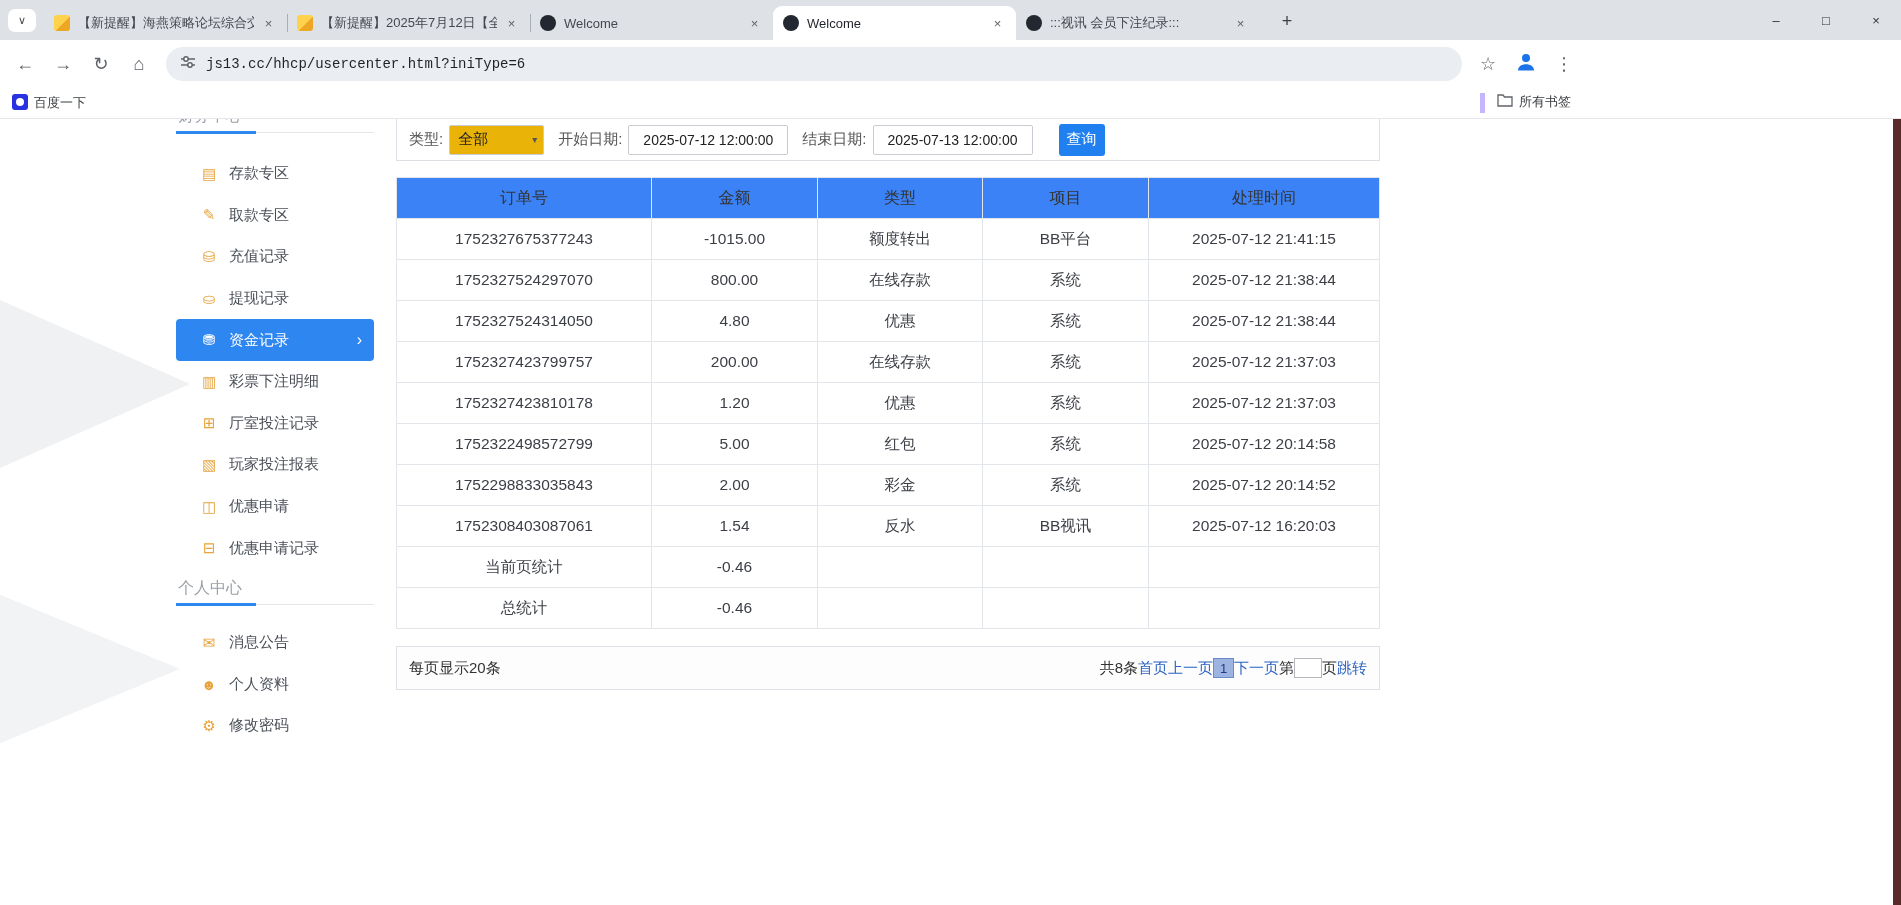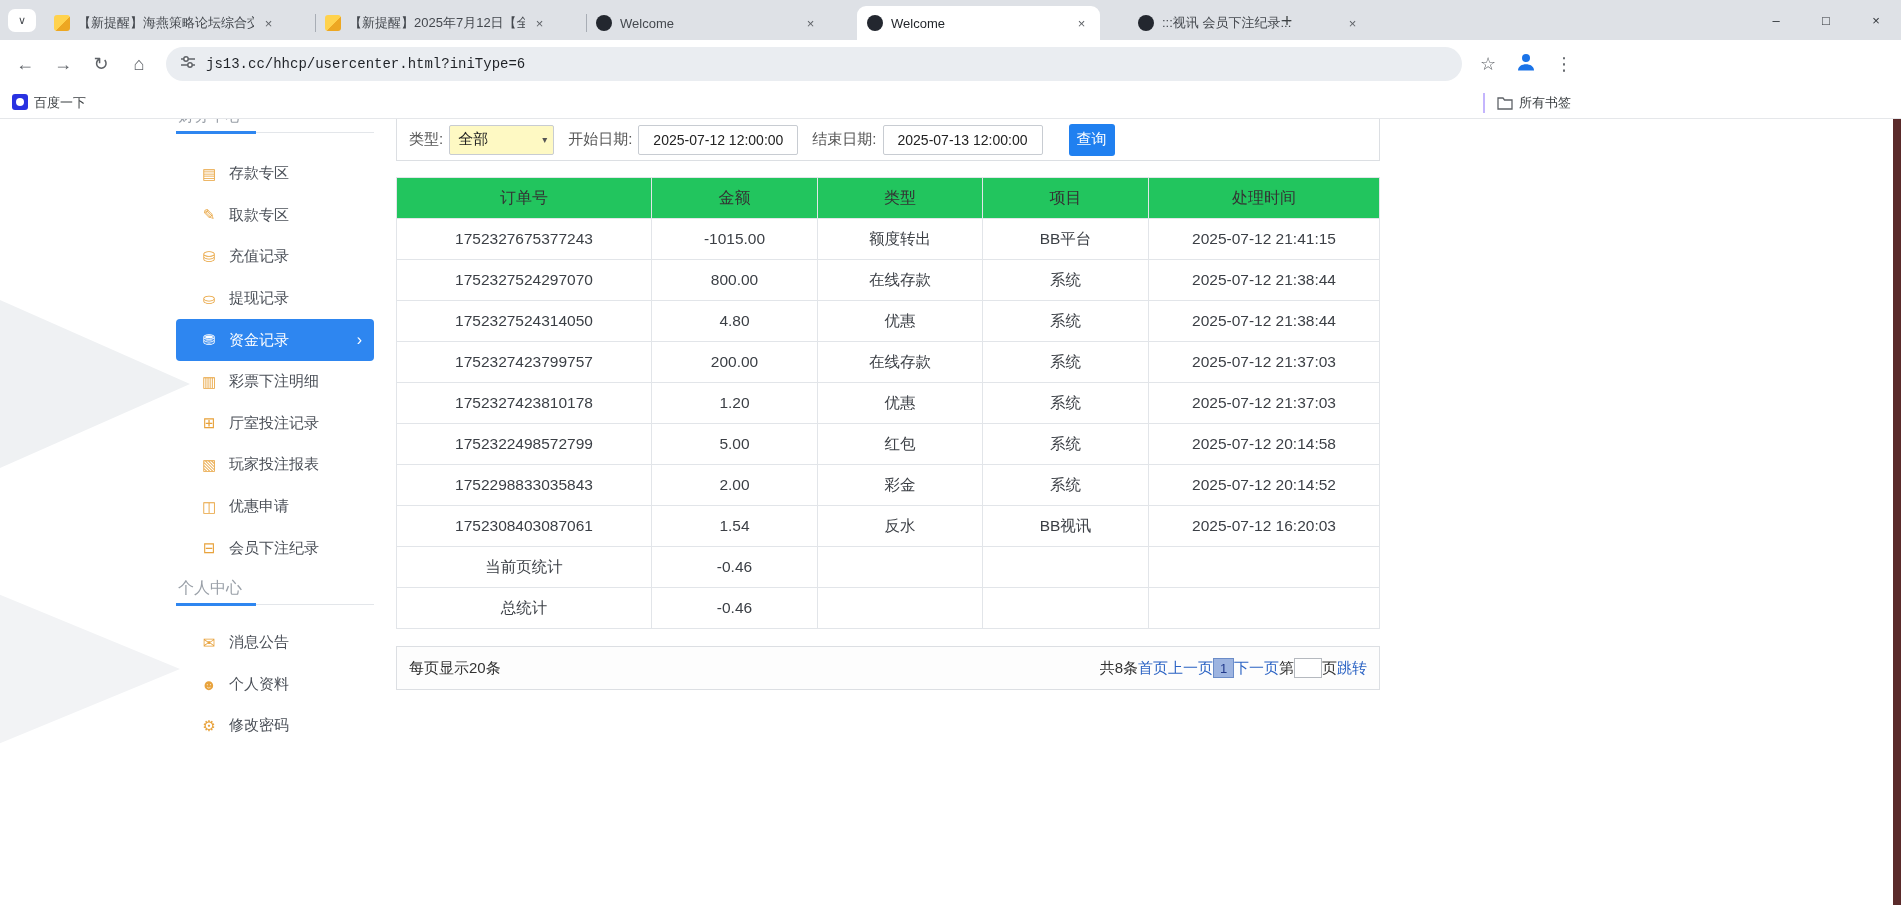--- a/index.html
+++ b/index.html
@@ -4,21 +4,21 @@
 <style>
   html,body{margin:0;padding:0;}
   body{width:1901px;height:905px;position:relative;overflow:hidden;background:#fff;
        font-family:"Liberation Sans",sans-serif;-webkit-font-smoothing:antialiased;}
 
   
   .tabstrip{position:absolute;top:0;left:0;width:100%;height:40px;background:#dee1e6;}
   .tab-search{position:absolute;left:8px;top:9px;width:28px;height:23px;background:#fff;
               border-radius:7px;display:flex;align-items:center;justify-content:center;
               color:#45494f;font-size:11px;cursor:pointer;}
-  .tabs{position:absolute;left:44px;top:6px;height:34px;display:flex;gap:28px;}
+  .tabs{position:absolute;left:44px;top:6px;height:34px;display:flex;}
   .tab{width:243px;height:34px;display:flex;align-items:center;padding:0 10px;box-sizing:border-box;
        color:#44484e;font-size:13px;position:relative;border-radius:9px 9px 0 0;cursor:pointer;}
   .tab.active{background:#ffffff;color:#1f2328;}
   .tab:not(.active)+.tab:not(.active)::before{content:'';position:absolute;left:0;top:8px;height:18px;width:1px;background:#a8adb5;}
   .favicon{width:16px;height:16px;margin-right:8px;flex:none;}
   .favicon.yellow-document{background:linear-gradient(135deg,#ffd24d 55%,#eda722 55%);border-radius:3px;}
   .favicon.dark-site-logo{background:#23272f;border-radius:50%;}
   .tab-title{flex:1;white-space:nowrap;overflow:hidden;}
   .tab-close{width:17px;height:17px;margin-left:6px;flex:none;display:flex;align-items:center;
              justify-content:center;font-size:13px;color:#5f6368;border-radius:50%;}
@@ -35,21 +35,21 @@
   .omnibox{margin-left:8px;width:1296px;height:34px;background:#eaedf1;border-radius:17px;
            display:flex;align-items:center;padding:0 14px;box-sizing:border-box;flex:none;}
   .omnibox-text{margin-left:10px;font-size:14px;color:#1f2227;font-family:Liberation Mono, monospace;}
   .nav-right{margin-left:auto;margin-right:318px;display:flex;align-items:center;}
 
   .bookmarks{position:absolute;top:88px;left:0;width:100%;height:30px;background:#fff;
              border-bottom:1px solid #e5e7ea;display:flex;align-items:center;}
   .bm-item{margin-left:12px;display:flex;align-items:flex-start;font-size:13px;color:#3c4043;cursor:pointer;}
   .baidu-fav{width:16px;height:16px;border-radius:3px;background:#2932e1;margin-right:6px;position:relative;}
   .baidu-fav::after{content:'';position:absolute;left:4px;top:4px;width:8px;height:8px;border-radius:50%;background:#fff;}
-  .bm-right{margin-left:auto;margin-right:330px;display:flex;align-items:center;border-left:2px solid #c4b5fd;
+  .bm-right{margin-left:auto;margin-right:330px;display:flex;border-left:5px solid #c4b5fd;
             padding-left:12px;height:20px;color:#3c4043;font-size:13px;cursor:pointer;}
   .bm-right svg{margin-right:6px;}
 
   
   .page{position:absolute;top:119px;left:0;right:0;bottom:0;background:#fff;overflow:hidden;}
   .redstrip{position:absolute;right:0;top:0;width:8px;height:100%;background:#5a2a2a;}
   .wm{position:absolute;}
   .wm-a{left:-70px;top:150px;width:260px;height:230px;background:#eff1f3;clip-path:polygon(0 0,100% 50%,0 100%);}
   .wm-b{left:-50px;top:455px;width:230px;height:190px;background:#f2f3f5;clip-path:polygon(0 0,100% 50%,0 100%);}
 
@@ -68,35 +68,35 @@
   .sb-icon{color:#e8a33d;width:18px;margin-right:11px;font-size:15px;text-align:center;flex:none;}
   .sb-item.active{background:#2e86f0;border-radius:4px;color:#fff;}
   .sb-item.active .sb-icon{color:#fff;}
   .sb-item .chev{position:absolute;right:12px;color:#fff;font-size:16px;}
 
   
   .main{position:absolute;left:396px;top:0;width:984px;}
   .filterbox{height:42px;border:1px solid #dcdfe3;border-top:none;display:flex;align-items:center;
              box-sizing:border-box;padding-left:12px;font-size:15px;color:#555;}
   .flbl{margin-right:6px;white-space:nowrap;}
-  .select{width:105px;height:30px;border:1px solid #c8ccd2;border-radius:2px;background:#fef9c3;display:flex;
+  .select{width:95px;height:30px;border:1px solid #c8ccd2;border-radius:2px;background:#eab308;display:flex;
           align-items:center;padding:0 8px;box-sizing:border-box;color:#222;position:relative;
           margin-right:14px;cursor:pointer;flex:none;}
   .select .arrow{position:absolute;right:6px;font-size:10px;color:#555;}
   .inp{width:160px;height:30px;border:1px solid #c8ccd2;border-radius:2px;text-align:center;font-size:14px;
        color:#222;box-sizing:border-box;margin-right:14px;font-family:"Liberation Sans",sans-serif;flex:none;}
   .querybtn{width:46px;height:32px;background:#2080f0;color:#fff;border:none;border-radius:3px;
             font-size:15px;margin-left:12px;cursor:pointer;font-family:"Liberation Sans",sans-serif;flex:none;}
 
   .tbl{margin-top:16px;display:grid;grid-template-columns:255px 166px 165px 166px 231px;
        border-top:1px solid #e2e5e9;border-left:1px solid #e2e5e9;width:983px;}
   .trow{display:contents;}
   .hcell,.cell{border-right:1px solid #e2e5e9;border-bottom:1px solid #e2e5e9;height:40px;
                display:flex;align-items:center;justify-content:center;box-sizing:content-box;}
-  .hcell{background:#22c55e;font-size:16px;color:#333;}
+  .hcell{background:#3b82f6;font-size:16px;color:#333;}
   .cell{font-size:15.5px;color:#3b3f45;background:#fff;}
 
   .pagebar{margin-top:17px;height:44px;border:1px solid #dcdfe3;background:#fdfdfd;display:flex;
            align-items:center;padding:0 12px;box-sizing:border-box;font-size:15px;color:#333;width:984px;}
   .pright{margin-left:auto;display:flex;align-items:center;}
   .plink{color:#2b63c4;cursor:pointer;}
   .pcur{min-width:15px;height:18px;background:#9db4e0;border:1px solid #6b8cc8;color:#223a8c;
         display:flex;align-items:center;justify-content:center;font-size:13px;padding:0 2px;cursor:pointer;}
   .pinput{width:28px;height:20px;border:1px solid #b5b9bf;box-sizing:border-box;
           font-family:"Liberation Sans",sans-serif;}
@@ -250,21 +250,21 @@
         <div class="sb-item">
           <span class="sb-icon">▧</span>
           <span class="sb-label">玩家投注报表</span>
         </div>
         <div class="sb-item">
           <span class="sb-icon">◫</span>
           <span class="sb-label">优惠申请</span>
         </div>
         <div class="sb-item">
           <span class="sb-icon">⊟</span>
-          <span class="sb-label">会员下注纪录</span>
+          <span class="sb-label">优惠申请记录</span>
         </div>
       </div>
       <div class="sb-section second">
         <span class="sb-title">个人中心</span>
         <div class="sb-underline"></div>
         <div class="sb-underline-accent"></div>
       </div>
       <div class="sb-items second-items">
         <div class="sb-item">
           <span class="sb-icon">✉</span>

